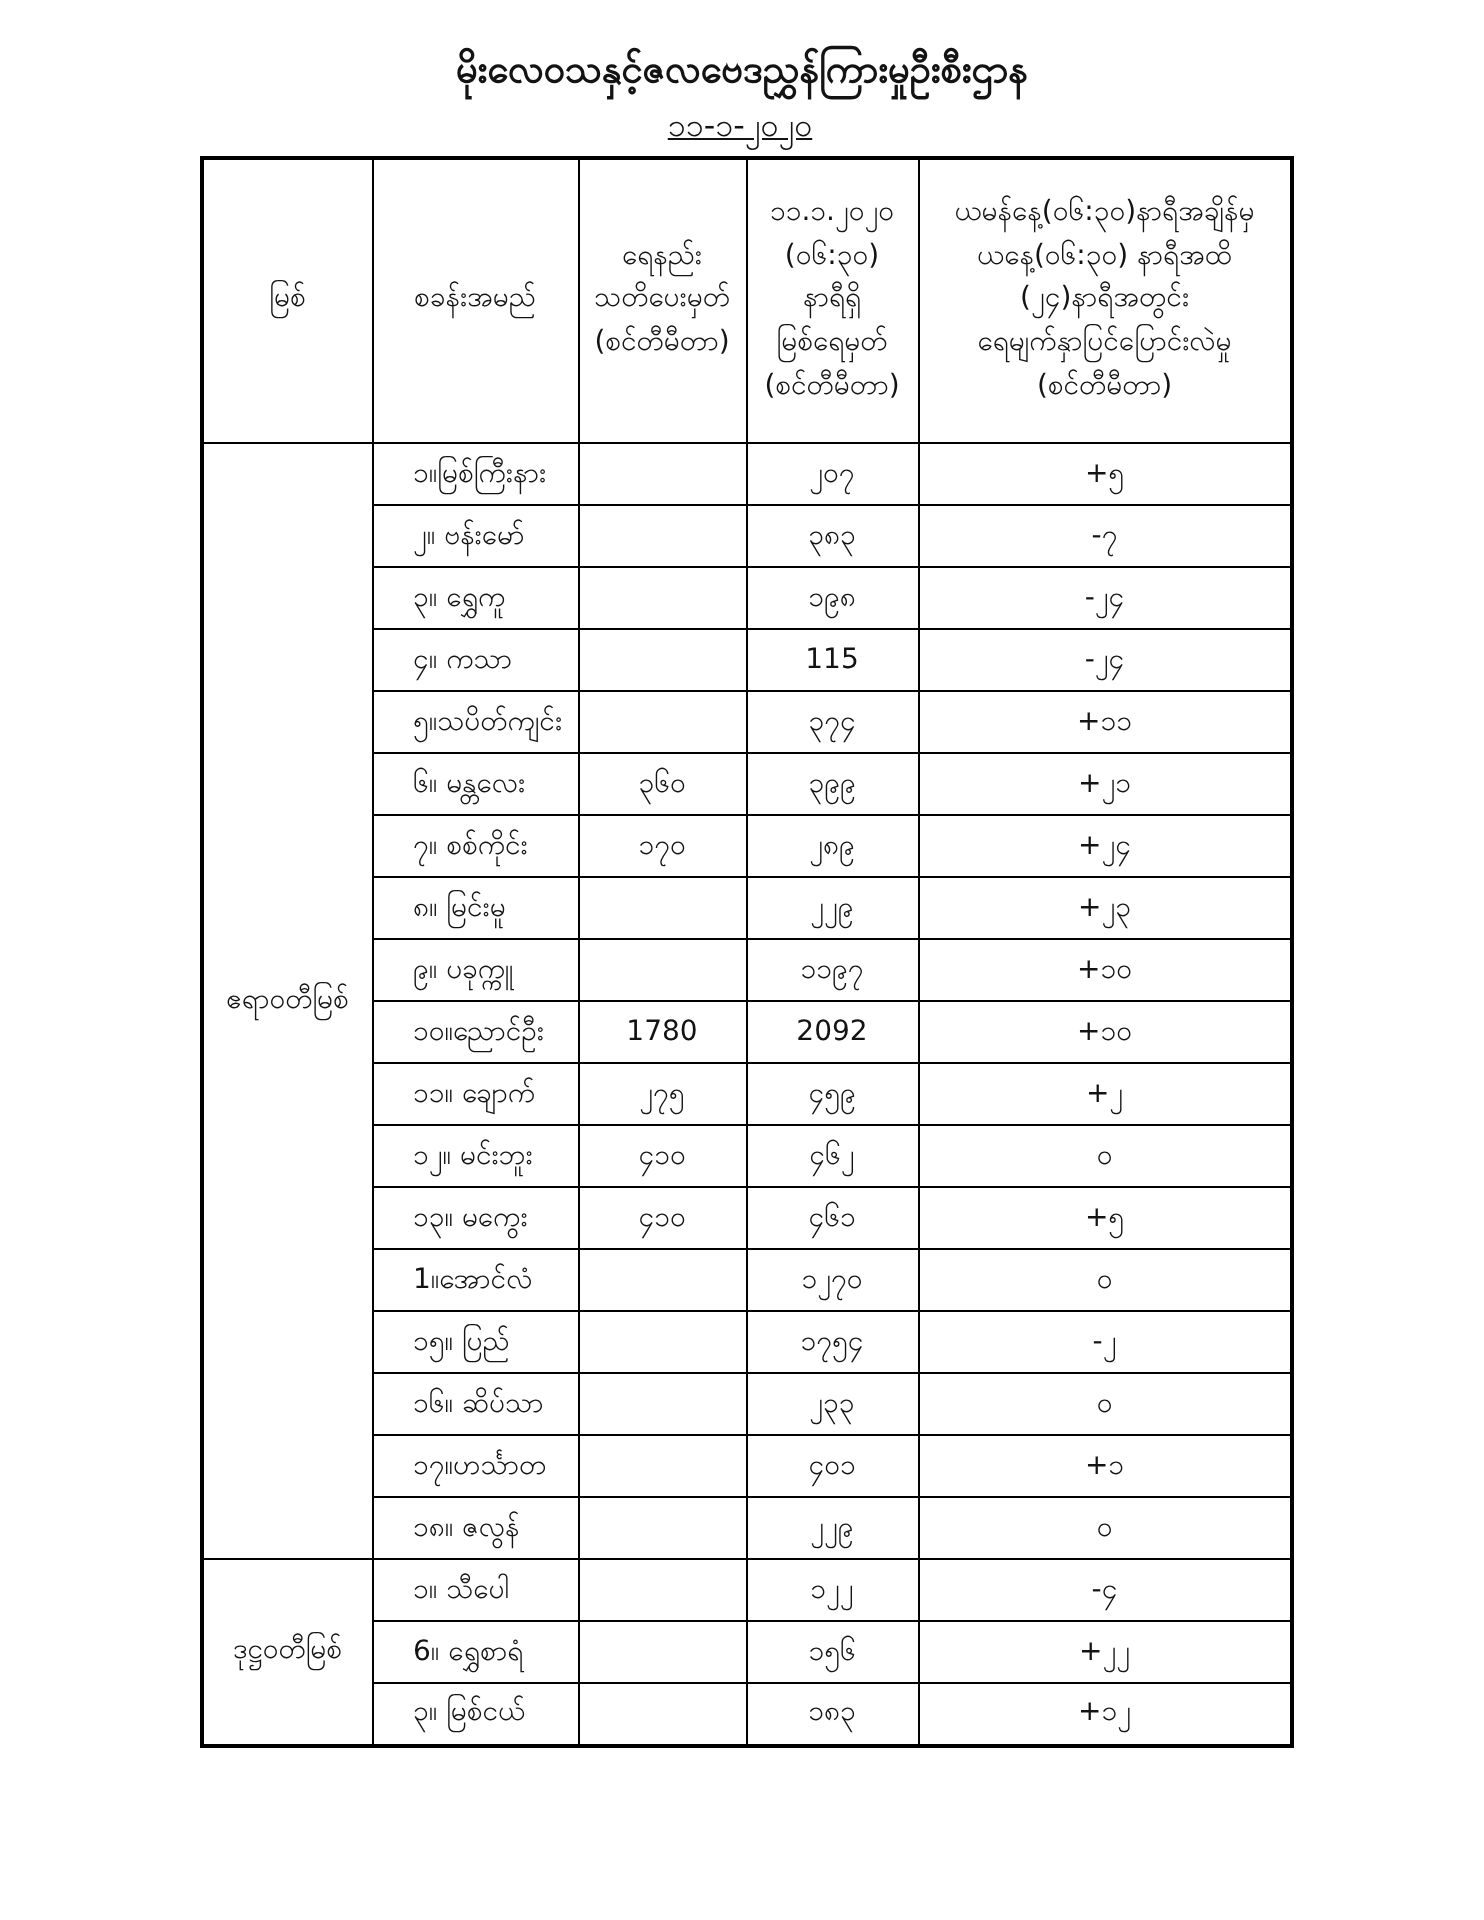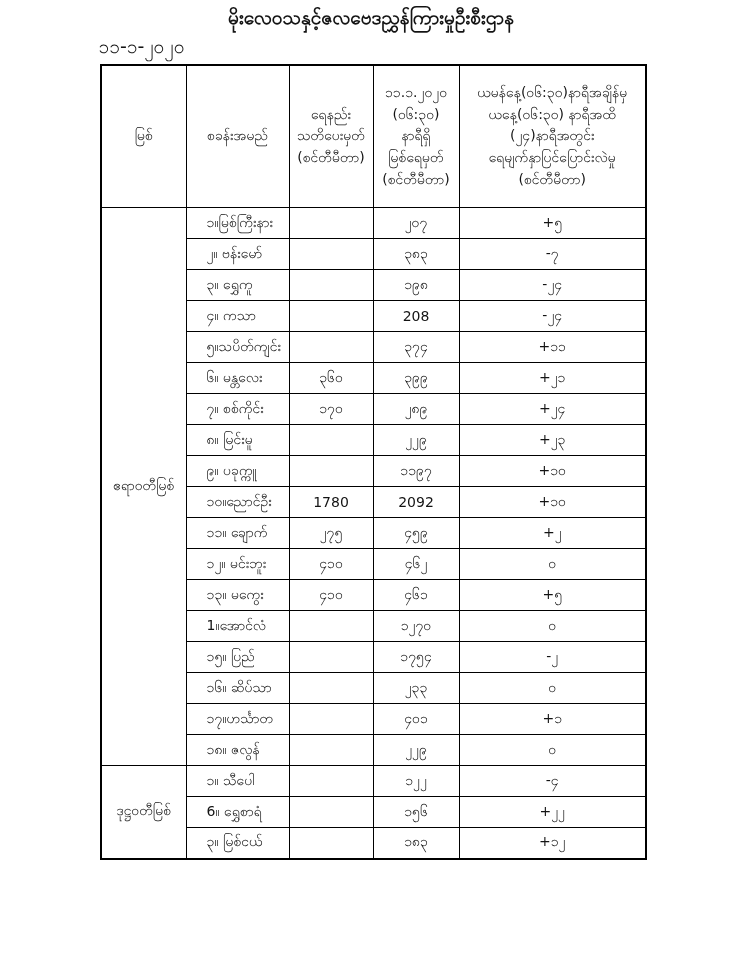--- a/index.html
+++ b/index.html
@@ -10,33 +10,34 @@
     color: #131313;
   }
   .page {
     position: relative;
     width: 742px;
     height: 960px;
     background: #ffffff;
     overflow: hidden;
   }
   .title-block {
-    padding-top: 4px;
+    padding-top: 22px;
     text-align: center;
     font-weight: bold;
     line-height: 1.45;
   }
   .title-line1 { font-size: 19px; }
   .title-line2 { font-size: 19px; }
   .date-row {
     width: 545px;
     margin: 2px auto 2px auto;
-    text-align: left;
-    font-size: 19px;
+    text-align: center;
+    font-size: 16px;
     padding-right: 2px;
+    text-decoration: underline;
   }
   table.water-table {
     border-collapse: collapse;
     table-layout: fixed;
     margin-left: 100px;
     width: 545px;
     border: 2px solid #000;
   }
   .water-table th, .water-table td {
     border: 1px solid #000;
@@ -117,21 +118,21 @@
         </tr>
         <tr>
           <td class="station-cell">၃။ ရွှေကူ</td>
           <td class="num-cell"></td>
           <td class="num-cell">၁၉၈</td>
           <td class="num-cell">-၂၄</td>
         </tr>
         <tr>
           <td class="station-cell">၄။ ကသာ</td>
           <td class="num-cell"></td>
-          <td class="num-cell">208</td>
+          <td class="num-cell">115</td>
           <td class="num-cell">-၂၄</td>
         </tr>
         <tr>
           <td class="station-cell">၅။သပိတ်ကျင်း</td>
           <td class="num-cell"></td>
           <td class="num-cell">၃၇၄</td>
           <td class="num-cell">+၁၁</td>
         </tr>
         <tr>
           <td class="station-cell">၆။ မန္တလေး</td>

